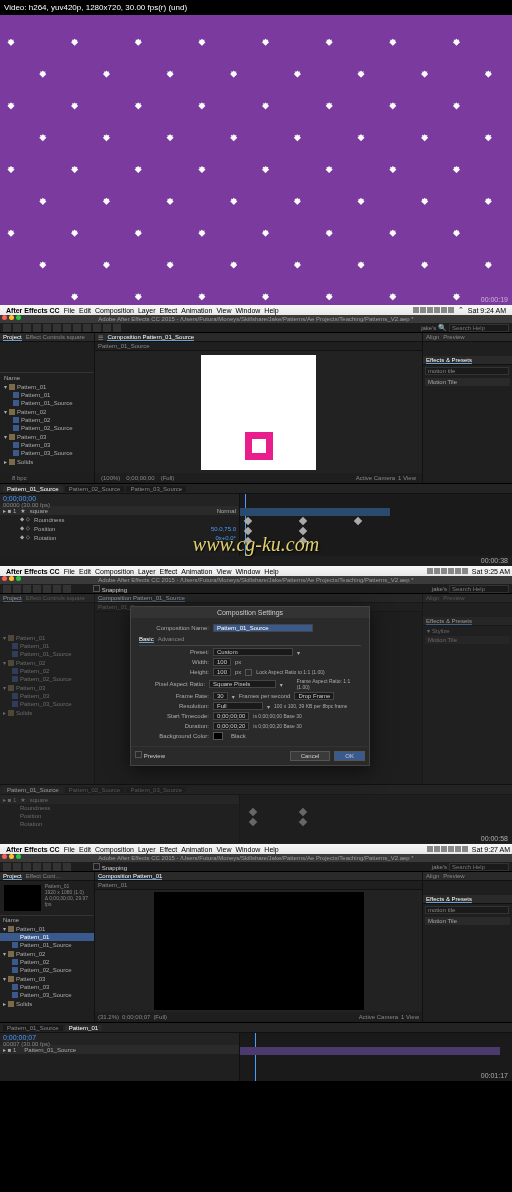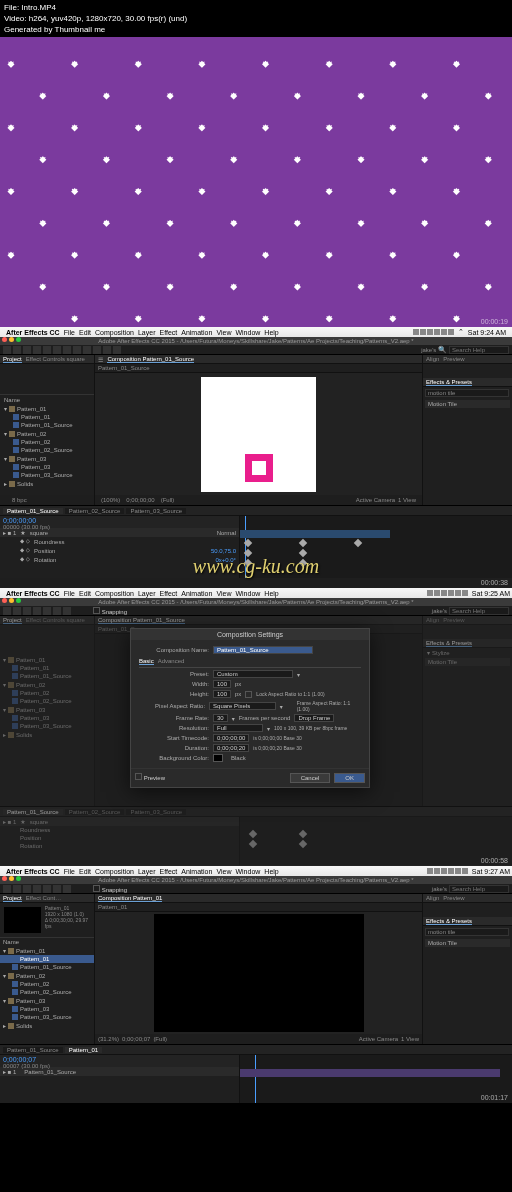--- a/index.html
+++ b/index.html
@@ -72,23 +72,21 @@
 .thumb{width:40px;height:26px;background:#000;margin:2px}
 .search-in{background:#1a1a1a;border:1px solid #333;color:#888;font-size:6px;width:60px;padding:0 2px}
 .menubar-icons{display:flex;gap:1px}
 .menubar-icons i{width:6px;height:6px;background:#888;display:block}
 .color-swatch{width:10px;height:8px;background:#000;border:1px solid #555;display:inline-block}
 </style>
 </head>
 <body>
 
 <div class="info-header">
-  <div>File: Intro.MP4</div>
   <div>Video: h264, yuv420p, 1280x720, 30.00 fps(r) (und)</div>
-  <div>Generated by Thumbnail me</div>
 </div>
 
 <div class="section-wrap">
   <div class="pattern-bg"></div>
   <div class="timestamp" style="bottom:2px">00:00:19</div>
 </div>
 
 <div class="section-wrap">
   <div class="menubar">
     <span></span>

